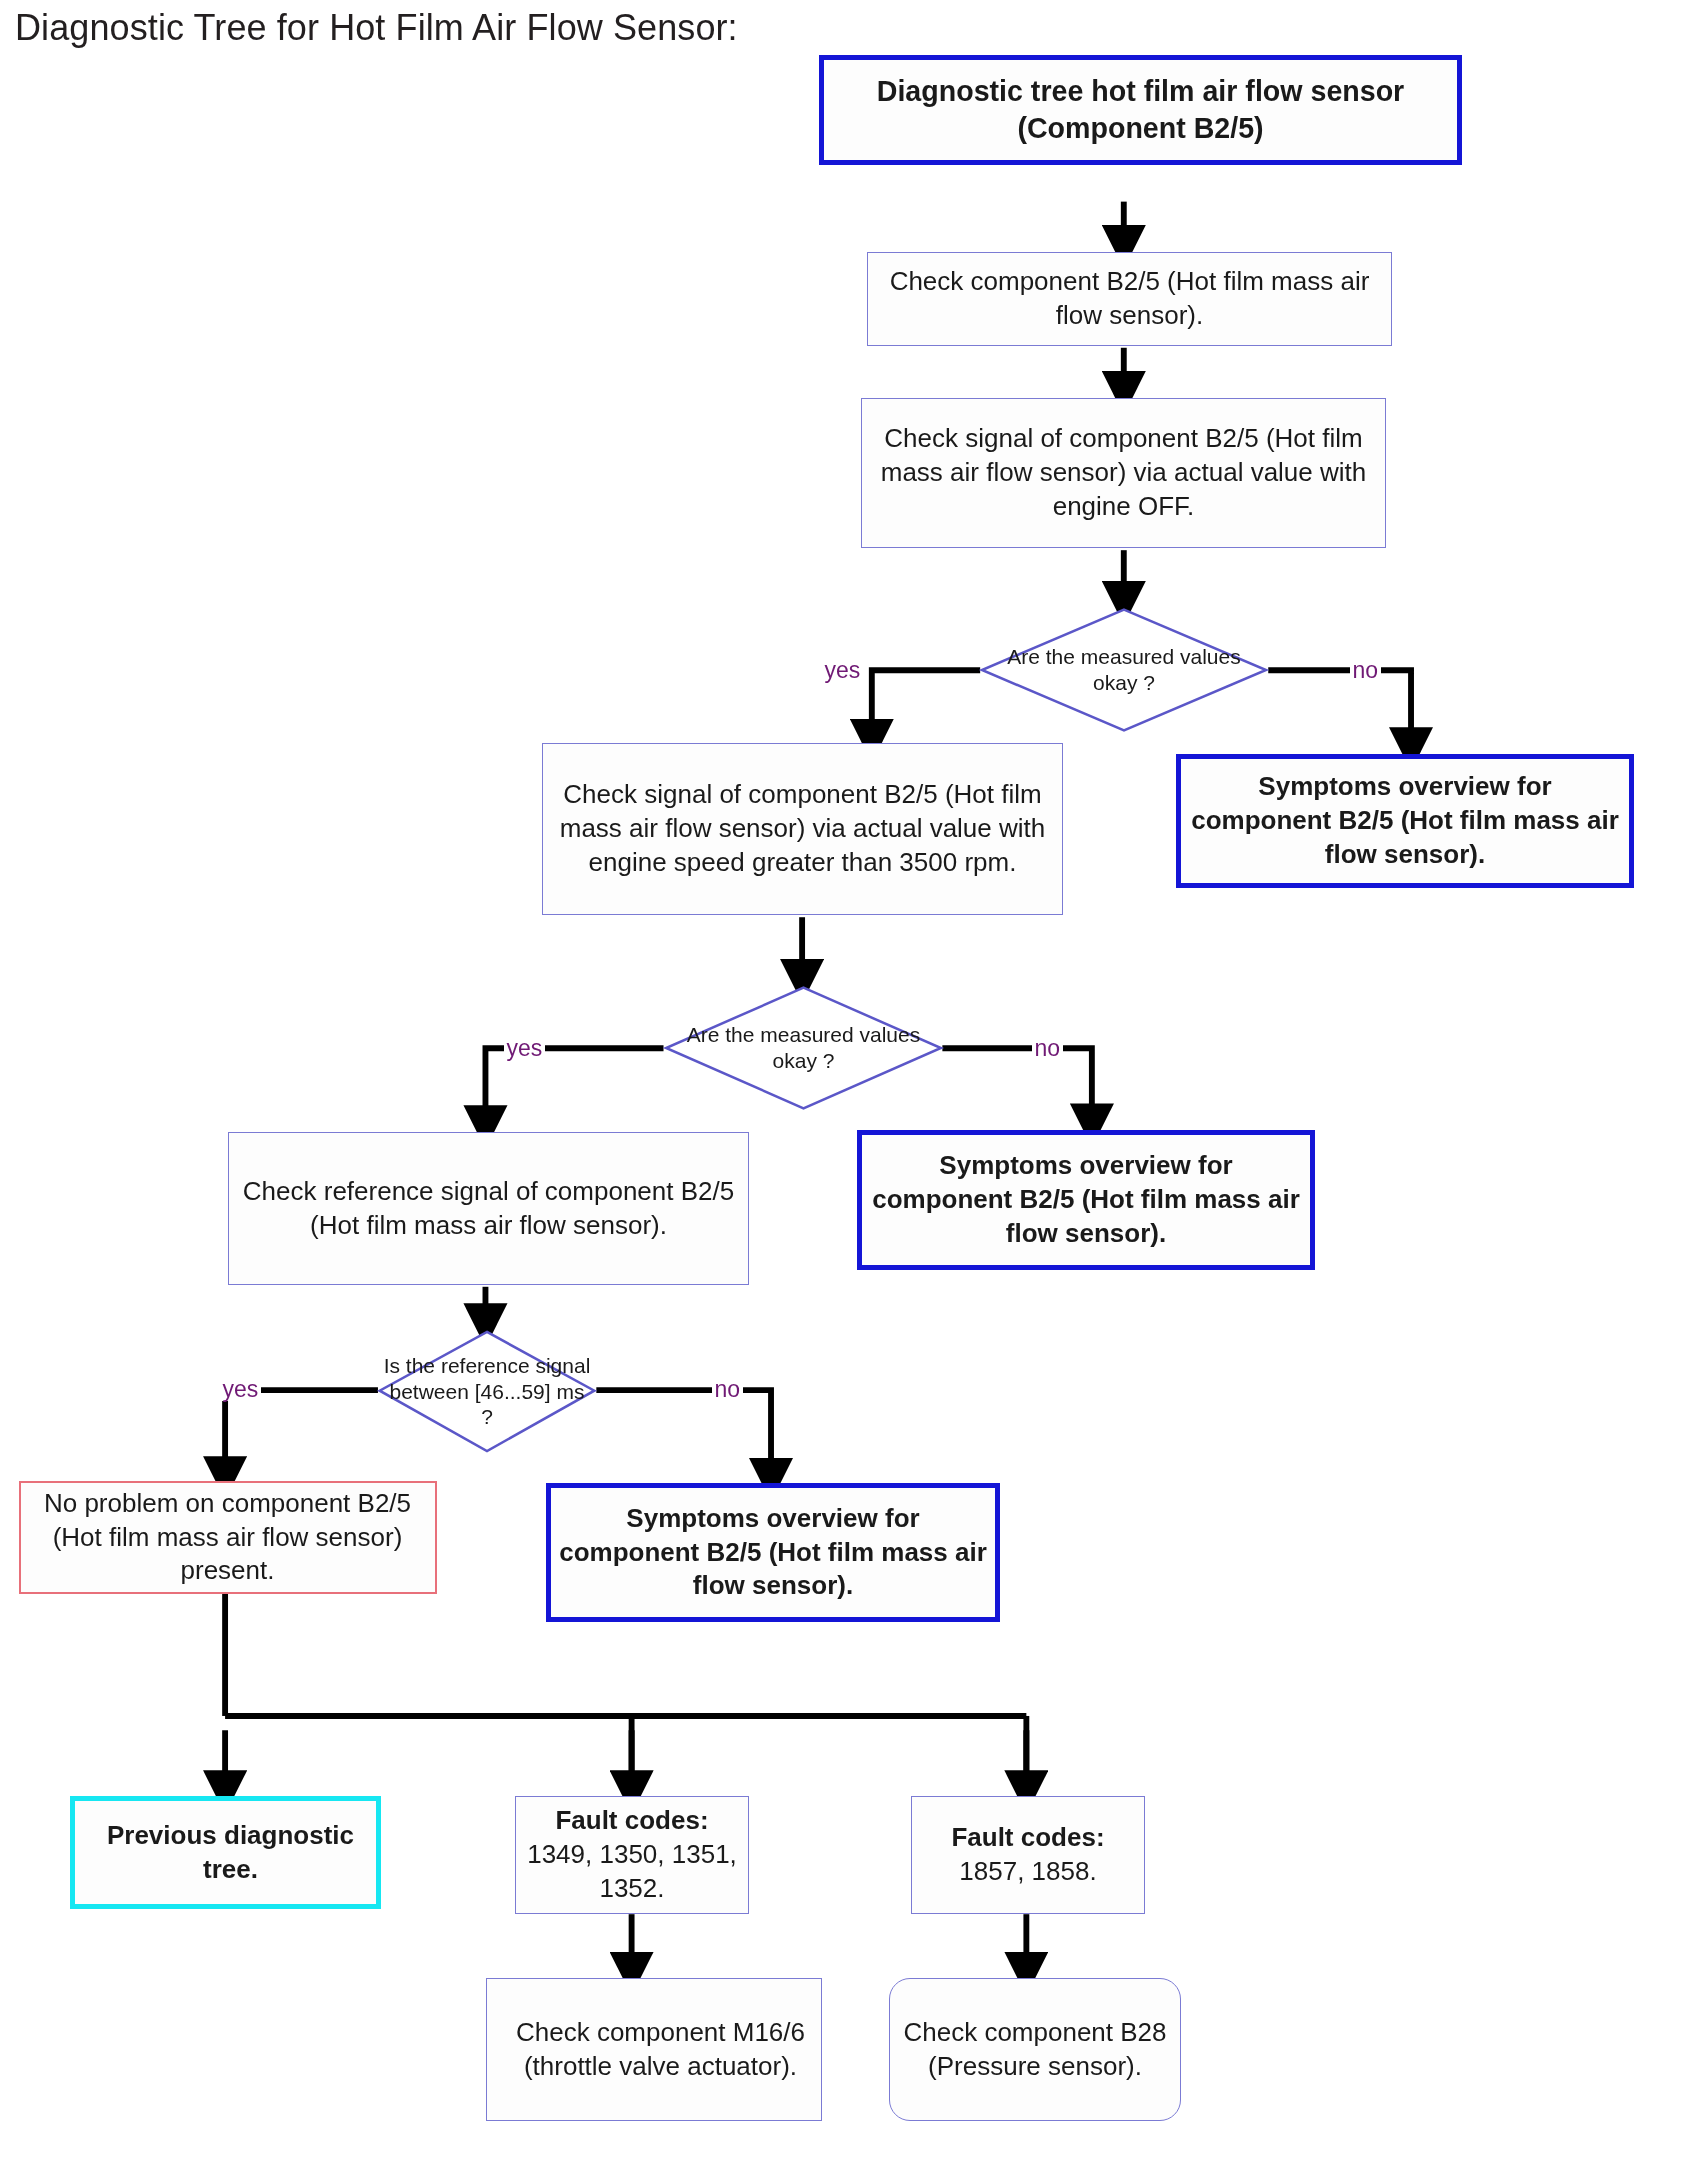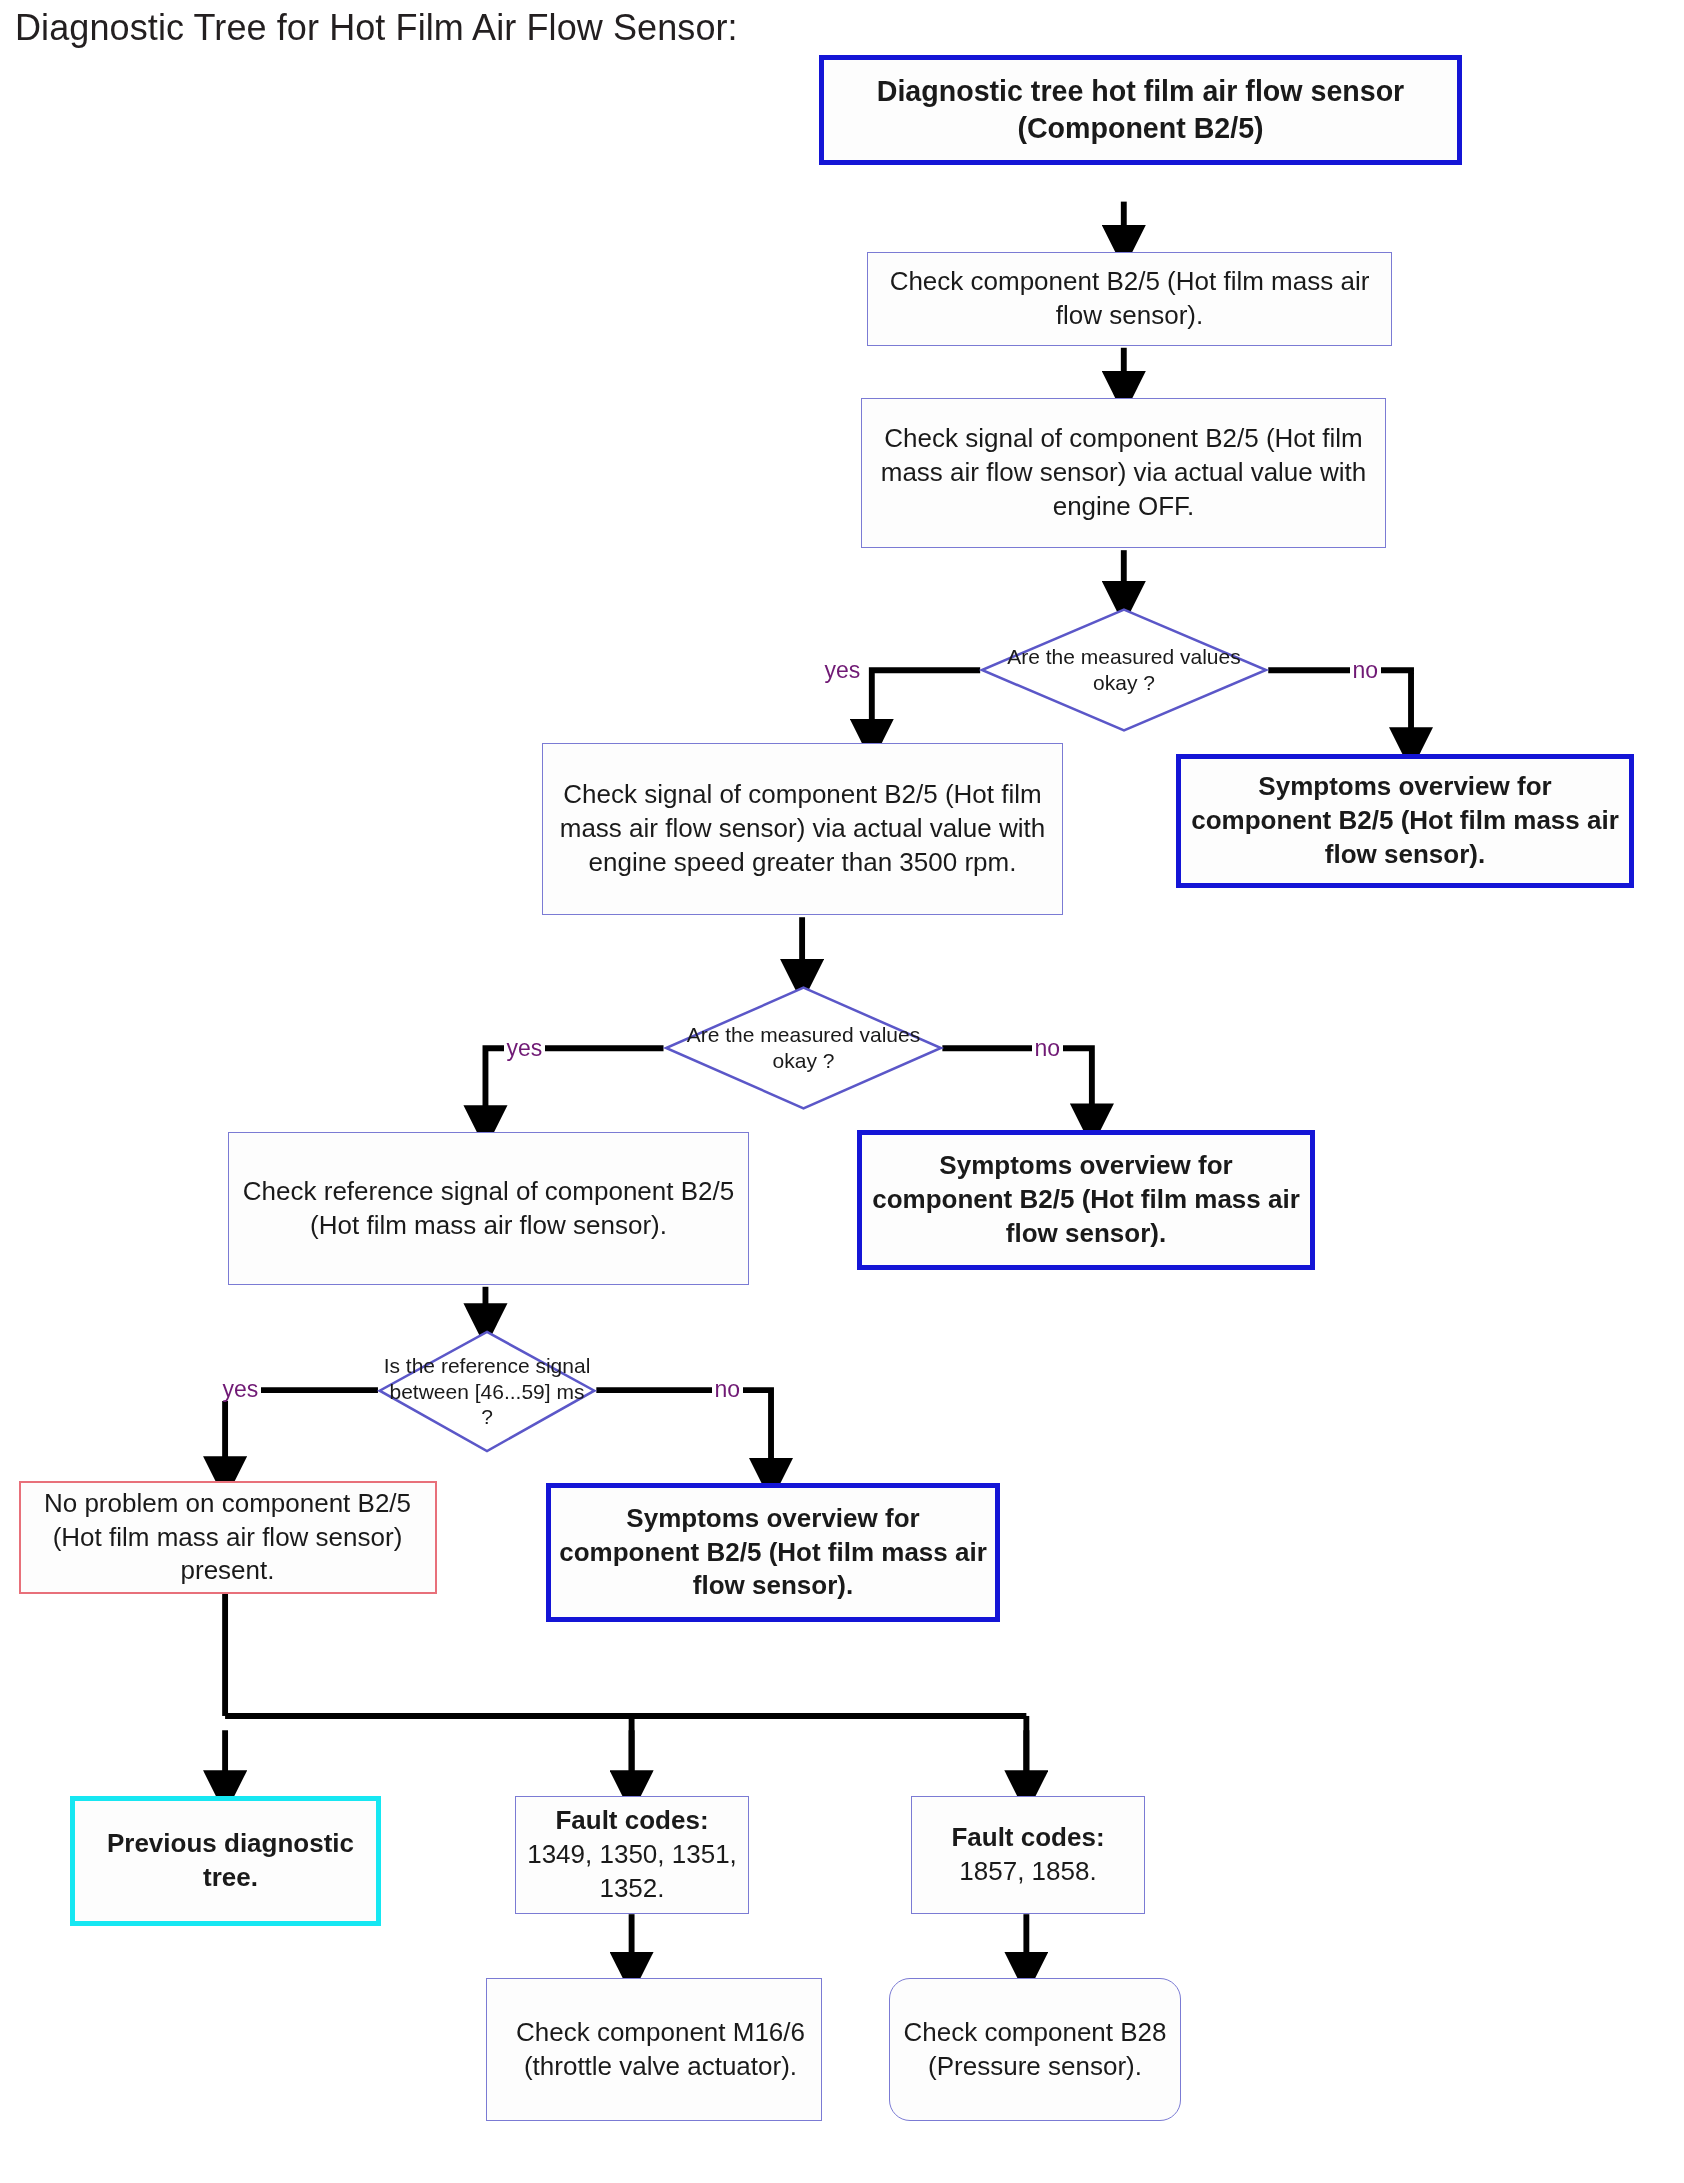--- a/index.html
+++ b/index.html
@@ -241,21 +241,21 @@
   <span class="edge-label" style="left:712px; top:1378px;">no</span>
 
   <div class="node style-ok" style="left:18.5px; top:1481px; width:418px; height:113px;">
     <span class="txt">No problem on component B2/5 (Hot film mass air flow sensor) present.</span>
   </div>
 
   <div class="node style-terminal" style="left:546px; top:1483px; width:454px; height:139px;">
     <span class="txt">Symptoms overview for component B2/5 (Hot film mass air flow sensor).</span>
   </div>
 
-  <div class="node style-cyan" style="left:70px; top:1796px; width:311px; height:130px;padding-left:10px;">
+  <div class="node style-cyan" style="left:70px; top:1796px; width:311px; height:113px;padding-left:10px;">
     <span class="txt">Previous diagnostic tree.</span>
   </div>
 
   <div class="node style-fault" style="left:515px; top:1796px; width:234px; height:118px;">
     <span class="txt">
       <span class="hd">Fault codes:</span>
       <span>1349, 1350, 1351, 1352.</span>
     </span>
   </div>
 

